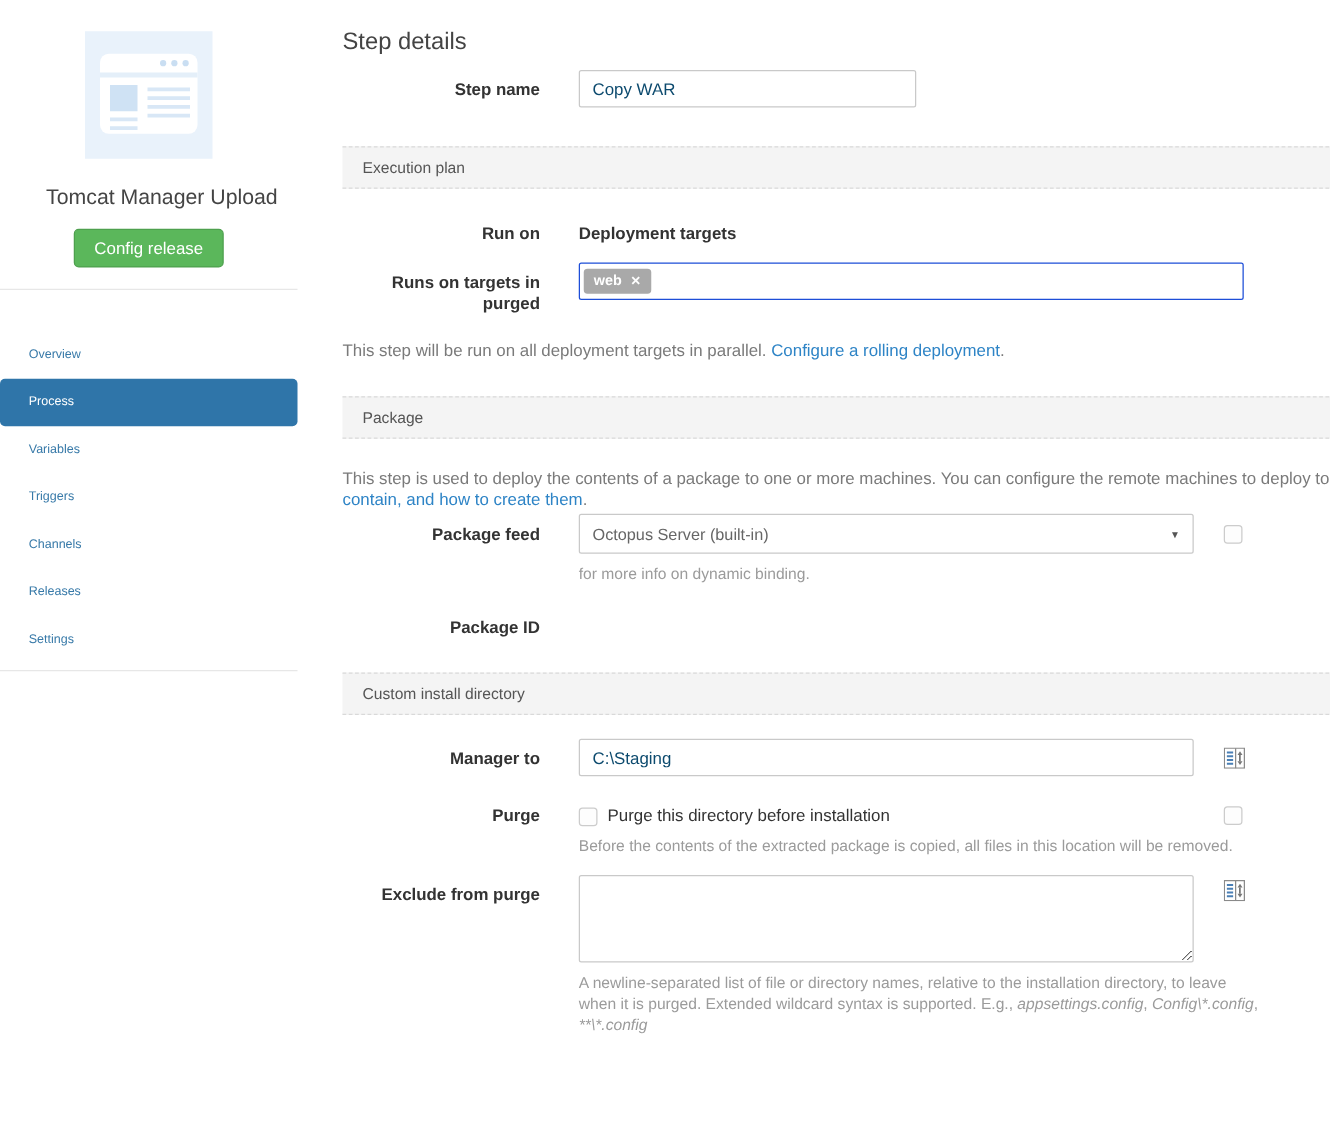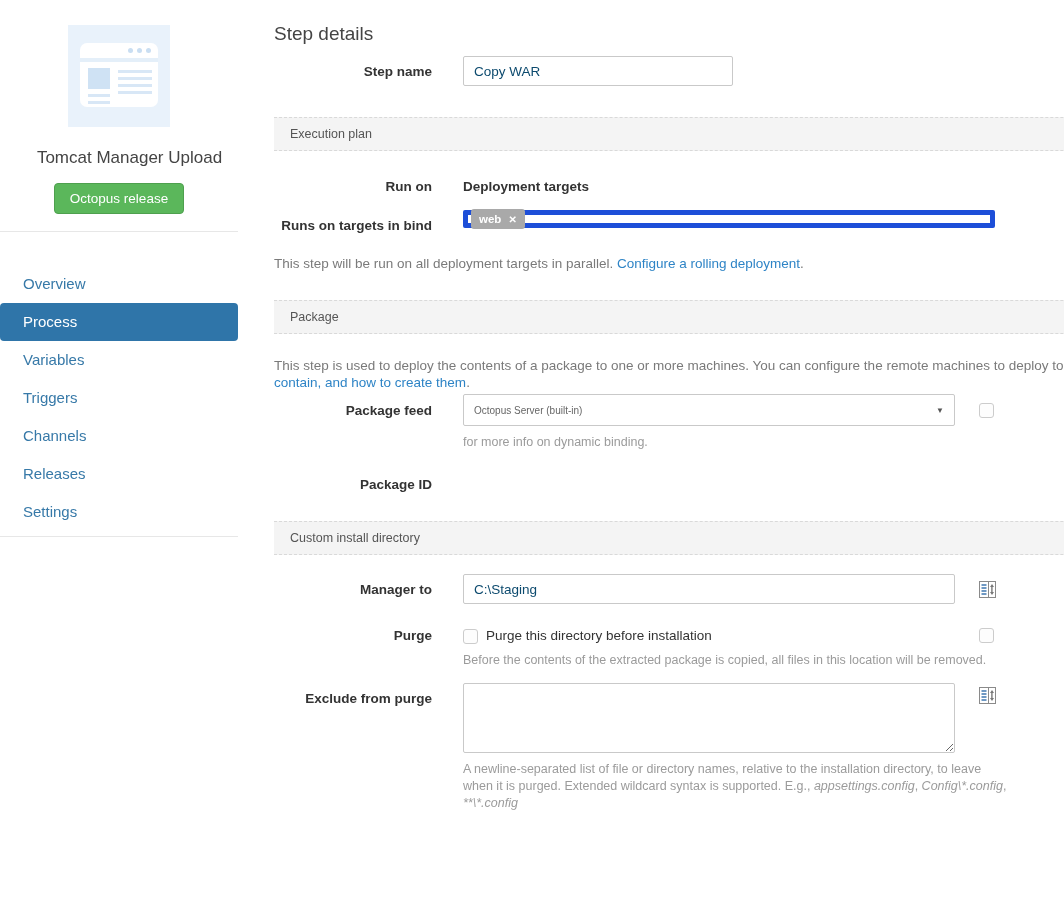--- a/index.html
+++ b/index.html
@@ -12,45 +12,45 @@
   .icon-window { position: absolute; left: 12px; top: 18px; width: 78px; height: 64px; background: #fff; border-radius: 7px; }
   .icon-dots { position: absolute; top: 5px; right: 7px; display: flex; gap: 4px; }
   .icon-dots i { width: 5px; height: 5px; border-radius: 50%; background: #c9def2; }
   .icon-hdiv { position: absolute; top: 15px; left: 0; right: 0; height: 4px; background: #e4eff9; }
   .icon-sq { position: absolute; left: 8px; top: 25px; width: 22px; height: 21px; background: #cfe2f4; }
   .icon-line { position: absolute; height: 3px; background: #d8e7f6; }
   .project-name { text-align: center; font-size: 17px; font-weight: 400; color: #444; margin-top: 21px; padding-left: 21px; }
   .create-btn { display: table; margin: 15px auto 0; background: #5bb75b; border: 1px solid #4ea04e; border-radius: 4px; color: #fff; font-size: 13.5px; padding: 7px 15px; cursor: pointer; }
   .side-div { border-top: 1px solid #e7e7e7; margin-top: 17px; }
   .nav { margin-top: 33px; }
-  .nav-item { display: block; padding: 9px 23px; font-size: 15px; line-height: 20px; color: #3779a8; border-radius: 4px; cursor: pointer; }
+  .nav-item { display: block; padding: 9px 23px; font-size: 10px; line-height: 20px; color: #3779a8; border-radius: 4px; cursor: pointer; }
   .nav-item.active { background: #2f75a9; color: #fff; }
   .nav-bottom-div { border-top: 1px solid #e7e7e7; margin-top: 5px; }
 
   
   .main { position: absolute; left: 274px; top: 0; width: 1190px; }
   .page-title { font-size: 19px; font-weight: 400; color: #444; margin-top: 21px; line-height: 25px; }
 
   .section-bar { background: #f4f4f4; border-top: 1px dashed #d9d9d9; border-bottom: 1px dashed #d9d9d9; padding: 9px 16px; font-size: 12.5px; color: #555; width: 100%; }
 
   .form-row { display: flex; align-items: flex-start; }
   .flabel { width: 158px; min-width: 158px; text-align: right; font-size: 13.5px; font-weight: 700; color: #333; padding-top: 7px; line-height: 17px; }
   .flabel.noinput { padding-top: 0; }
   .fcontent { margin-left: 31px; position: relative; }
 
   .text-input { height: 30px; border: 1px solid #c9c9c9; border-radius: 2px; font-size: 13.5px; color: #0c4a6e; padding: 0 10px; font-family: "Liberation Sans", sans-serif; background: #fff; display: block; }
   .w-step { width: 270px; }
   .w-std { width: 492px; }
 
-  .roles-box { width: 532px; height: 18px; border: 5px solid #1d4ed8; border-radius: 2px; display: flex; align-items: center; padding: 0 3px; background: #fff; }
+  .roles-box { width: 532px; height: 30px; border: 1px solid #1d4ed8; border-radius: 2px; display: flex; align-items: center; padding: 0 3px; background: #fff; }
   .tag { background: #a9a9a9; color: #fff; font-size: 11.5px; font-weight: 700; border-radius: 3px; padding: 4px 8px; display: inline-flex; align-items: center; cursor: pointer; }
   .tag-x { margin-left: 7px; font-size: 10px; cursor: pointer; }
   .tag-x::after { content: "✕"; }
 
-  .select-box { width: 492px; height: 32px; border: 1px solid #c9c9c9; border-radius: 2px; display: flex; align-items: center; padding: 0 10px; font-size: 10px; color: #666; position: relative; background: #fff; cursor: pointer; }
+  .select-box { width: 492px; height: 32px; border: 1px solid #c9c9c9; border-radius: 2px; display: flex; align-items: center; padding: 0 10px; font-size: 13px; color: #666; position: relative; background: #fff; cursor: pointer; }
   .select-arrow { position: absolute; right: 10px; top: 11px; font-size: 8px; color: #555; }
   .select-arrow::after { content: "▼"; }
 
   .xarea { width: 492px; height: 70px; border: 1px solid #c9c9c9; border-radius: 2px; font-size: 13.5px; color: #767676; padding: 5px 10px; font-family: "Liberation Sans", sans-serif; resize: vertical; display: block; }
 
   .bold-val { font-size: 13.5px; font-weight: 700; color: #333; padding-top: 0; line-height: 17px; }
 
   .para { font-size: 13.5px; color: #7a7a7a; line-height: 17px; }
   .para .line { display: block; white-space: nowrap; }
   a.lnk { color: #2e84c6; text-decoration: none; cursor: pointer; }
@@ -99,21 +99,21 @@
       <div class="icon-line" style="left:38px; width:34px; top:34px;"></div>
       <div class="icon-line" style="left:38px; width:34px; top:41px;"></div>
       <div class="icon-line" style="left:38px; width:34px; top:48px;"></div>
       <div class="icon-line" style="left:8px; width:22px; top:51px;"></div>
       <div class="icon-line" style="left:8px; width:22px; top:58px;"></div>
     </div>
   </div>
 
   <div class="project-name">Tomcat Manager Upload</div>
 
-  <button class="create-btn">Octopus release</button>
+  <button class="create-btn">Config release</button>
 
   <div class="side-div"></div>
 
   <div class="nav">
     <a class="nav-item">Overview</a>
     <a class="nav-item active">Process</a>
     <a class="nav-item">Variables</a>
     <a class="nav-item">Triggers</a>
     <a class="nav-item">Channels</a>
     <a class="nav-item">Releases</a>
@@ -137,21 +137,21 @@
   <div class="section-bar mt-sec1">Execution plan</div>
 
   <div class="form-row mt-runon">
     <div class="flabel noinput">Run on</div>
     <div class="fcontent">
       <div class="bold-val">Deployment targets</div>
     </div>
   </div>
 
   <div class="form-row mt-roles">
-    <div class="flabel">Runs on targets in bind</div>
+    <div class="flabel">Runs on targets in purged</div>
     <div class="fcontent">
       <div class="roles-box">
         <span class="tag">
           <span>web</span>
           <span class="tag-x"></span>
         </span>
       </div>
     </div>
   </div>
 

